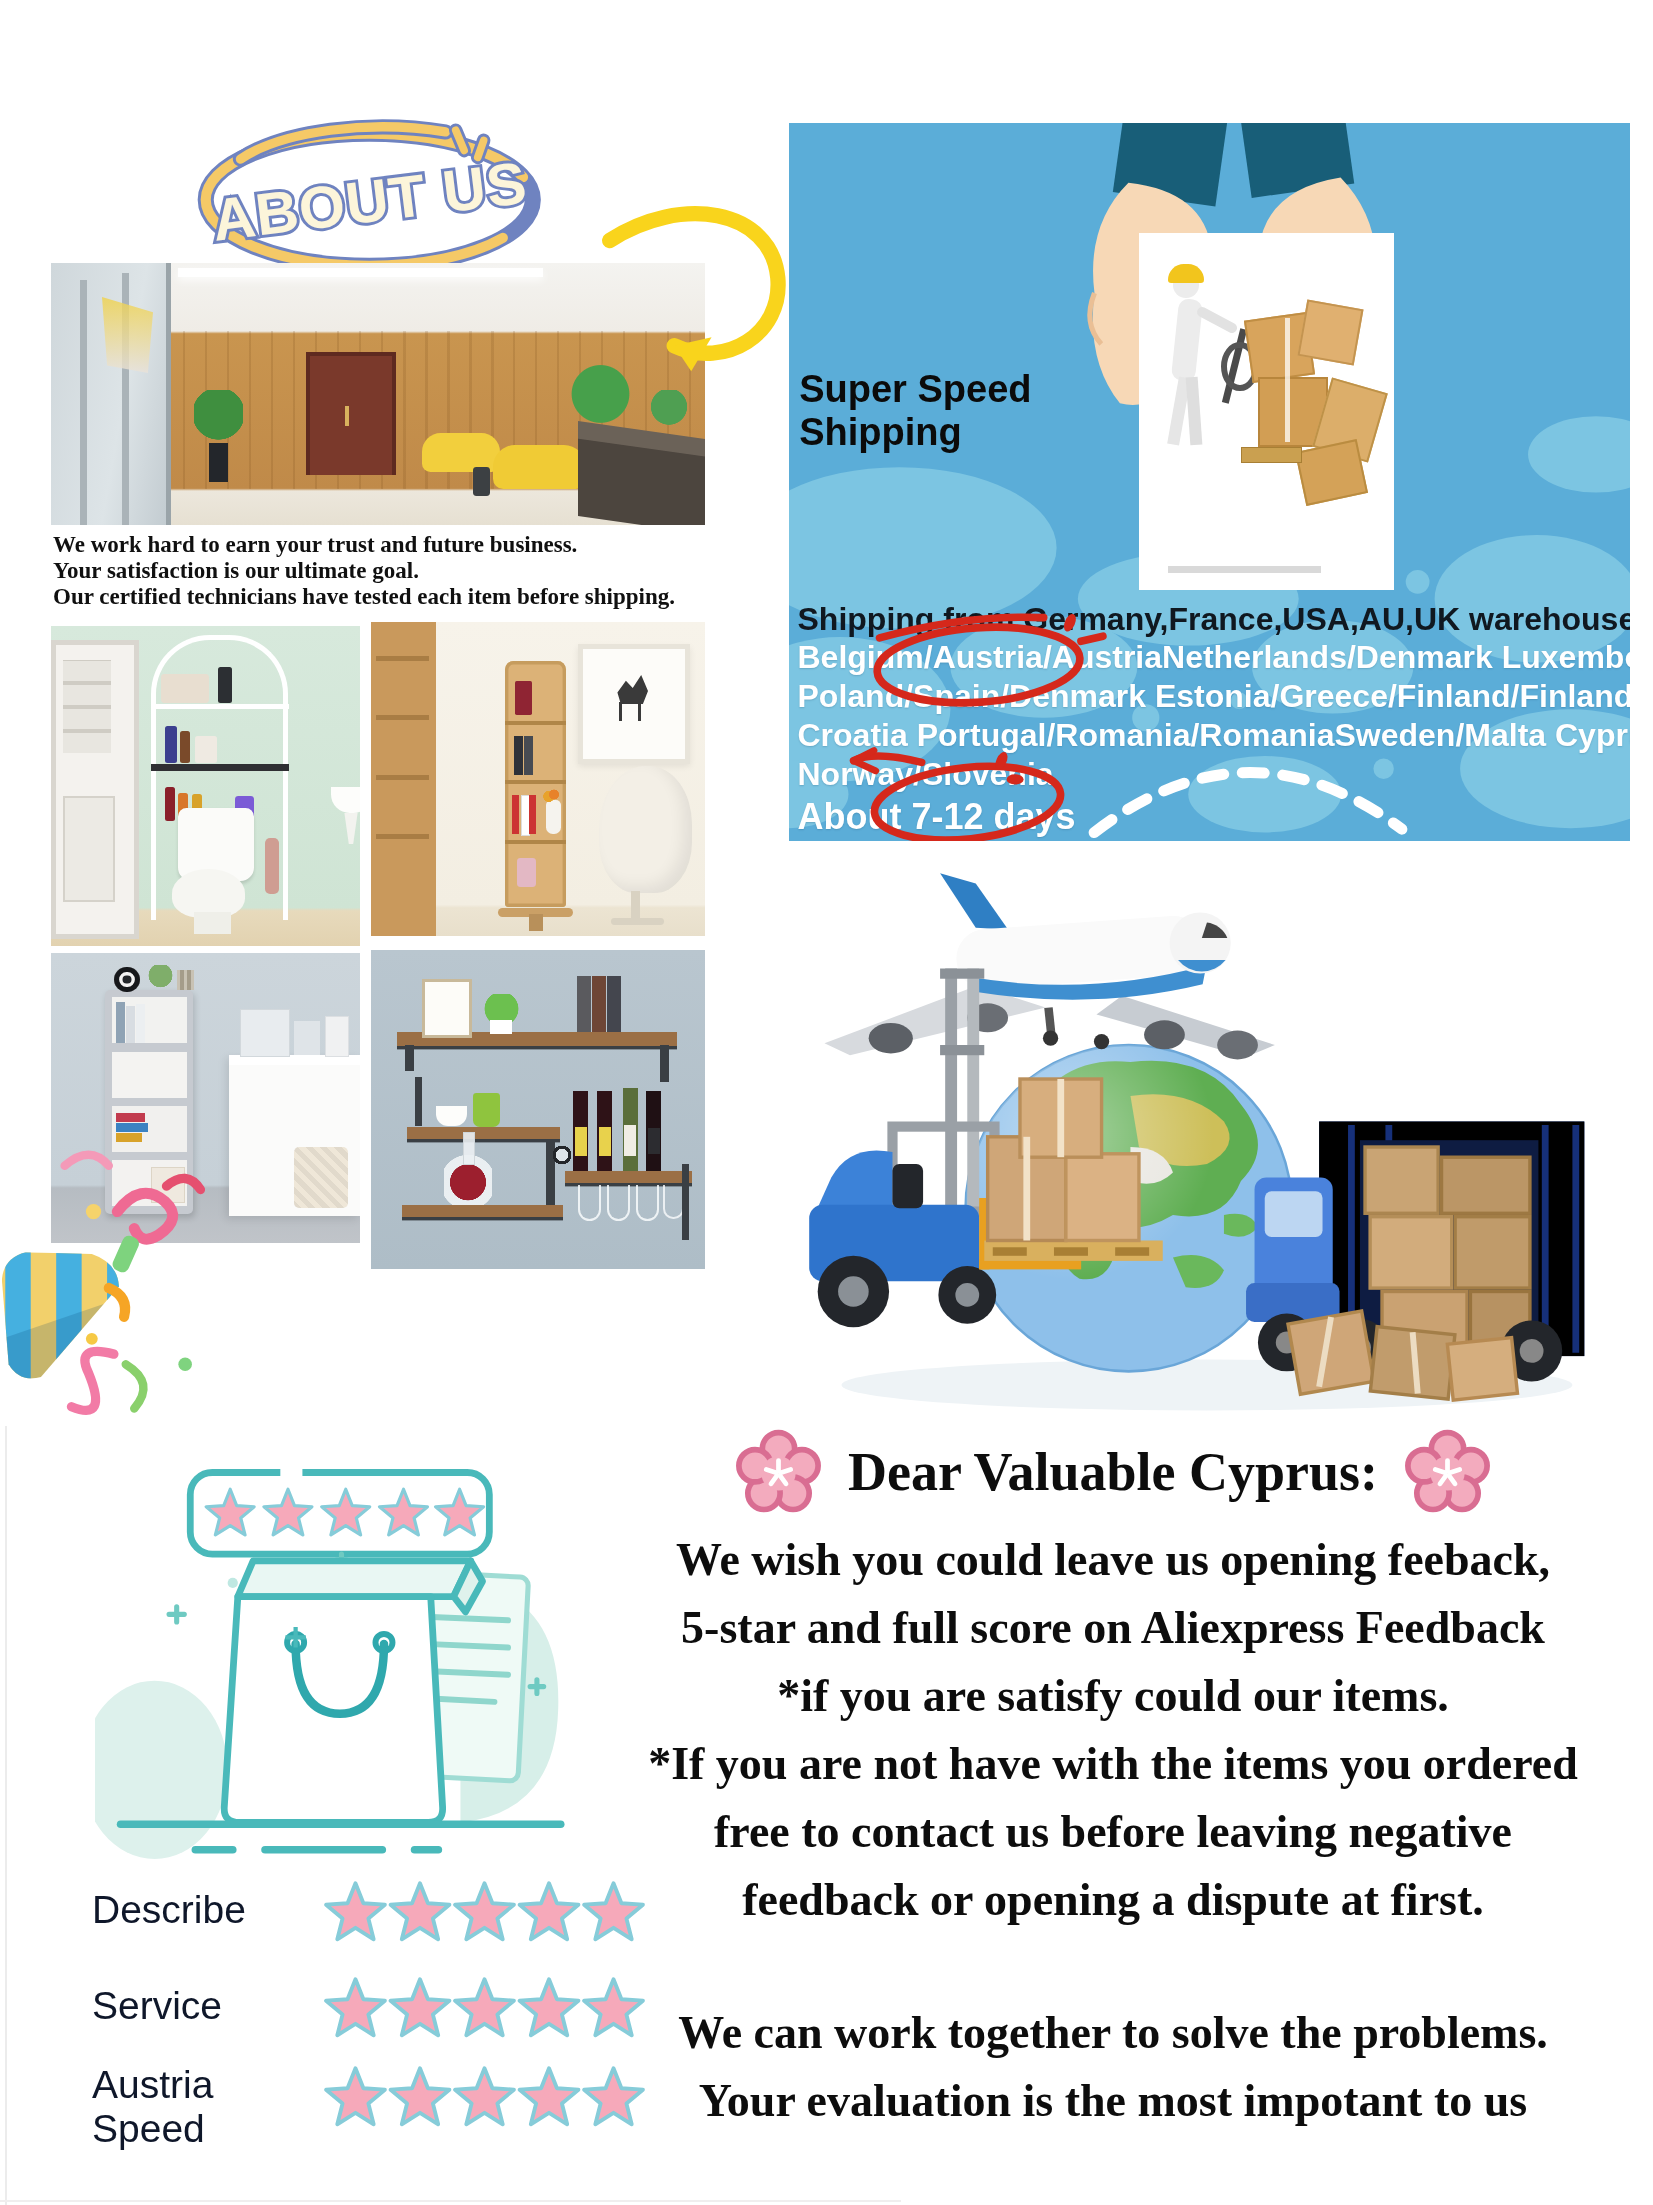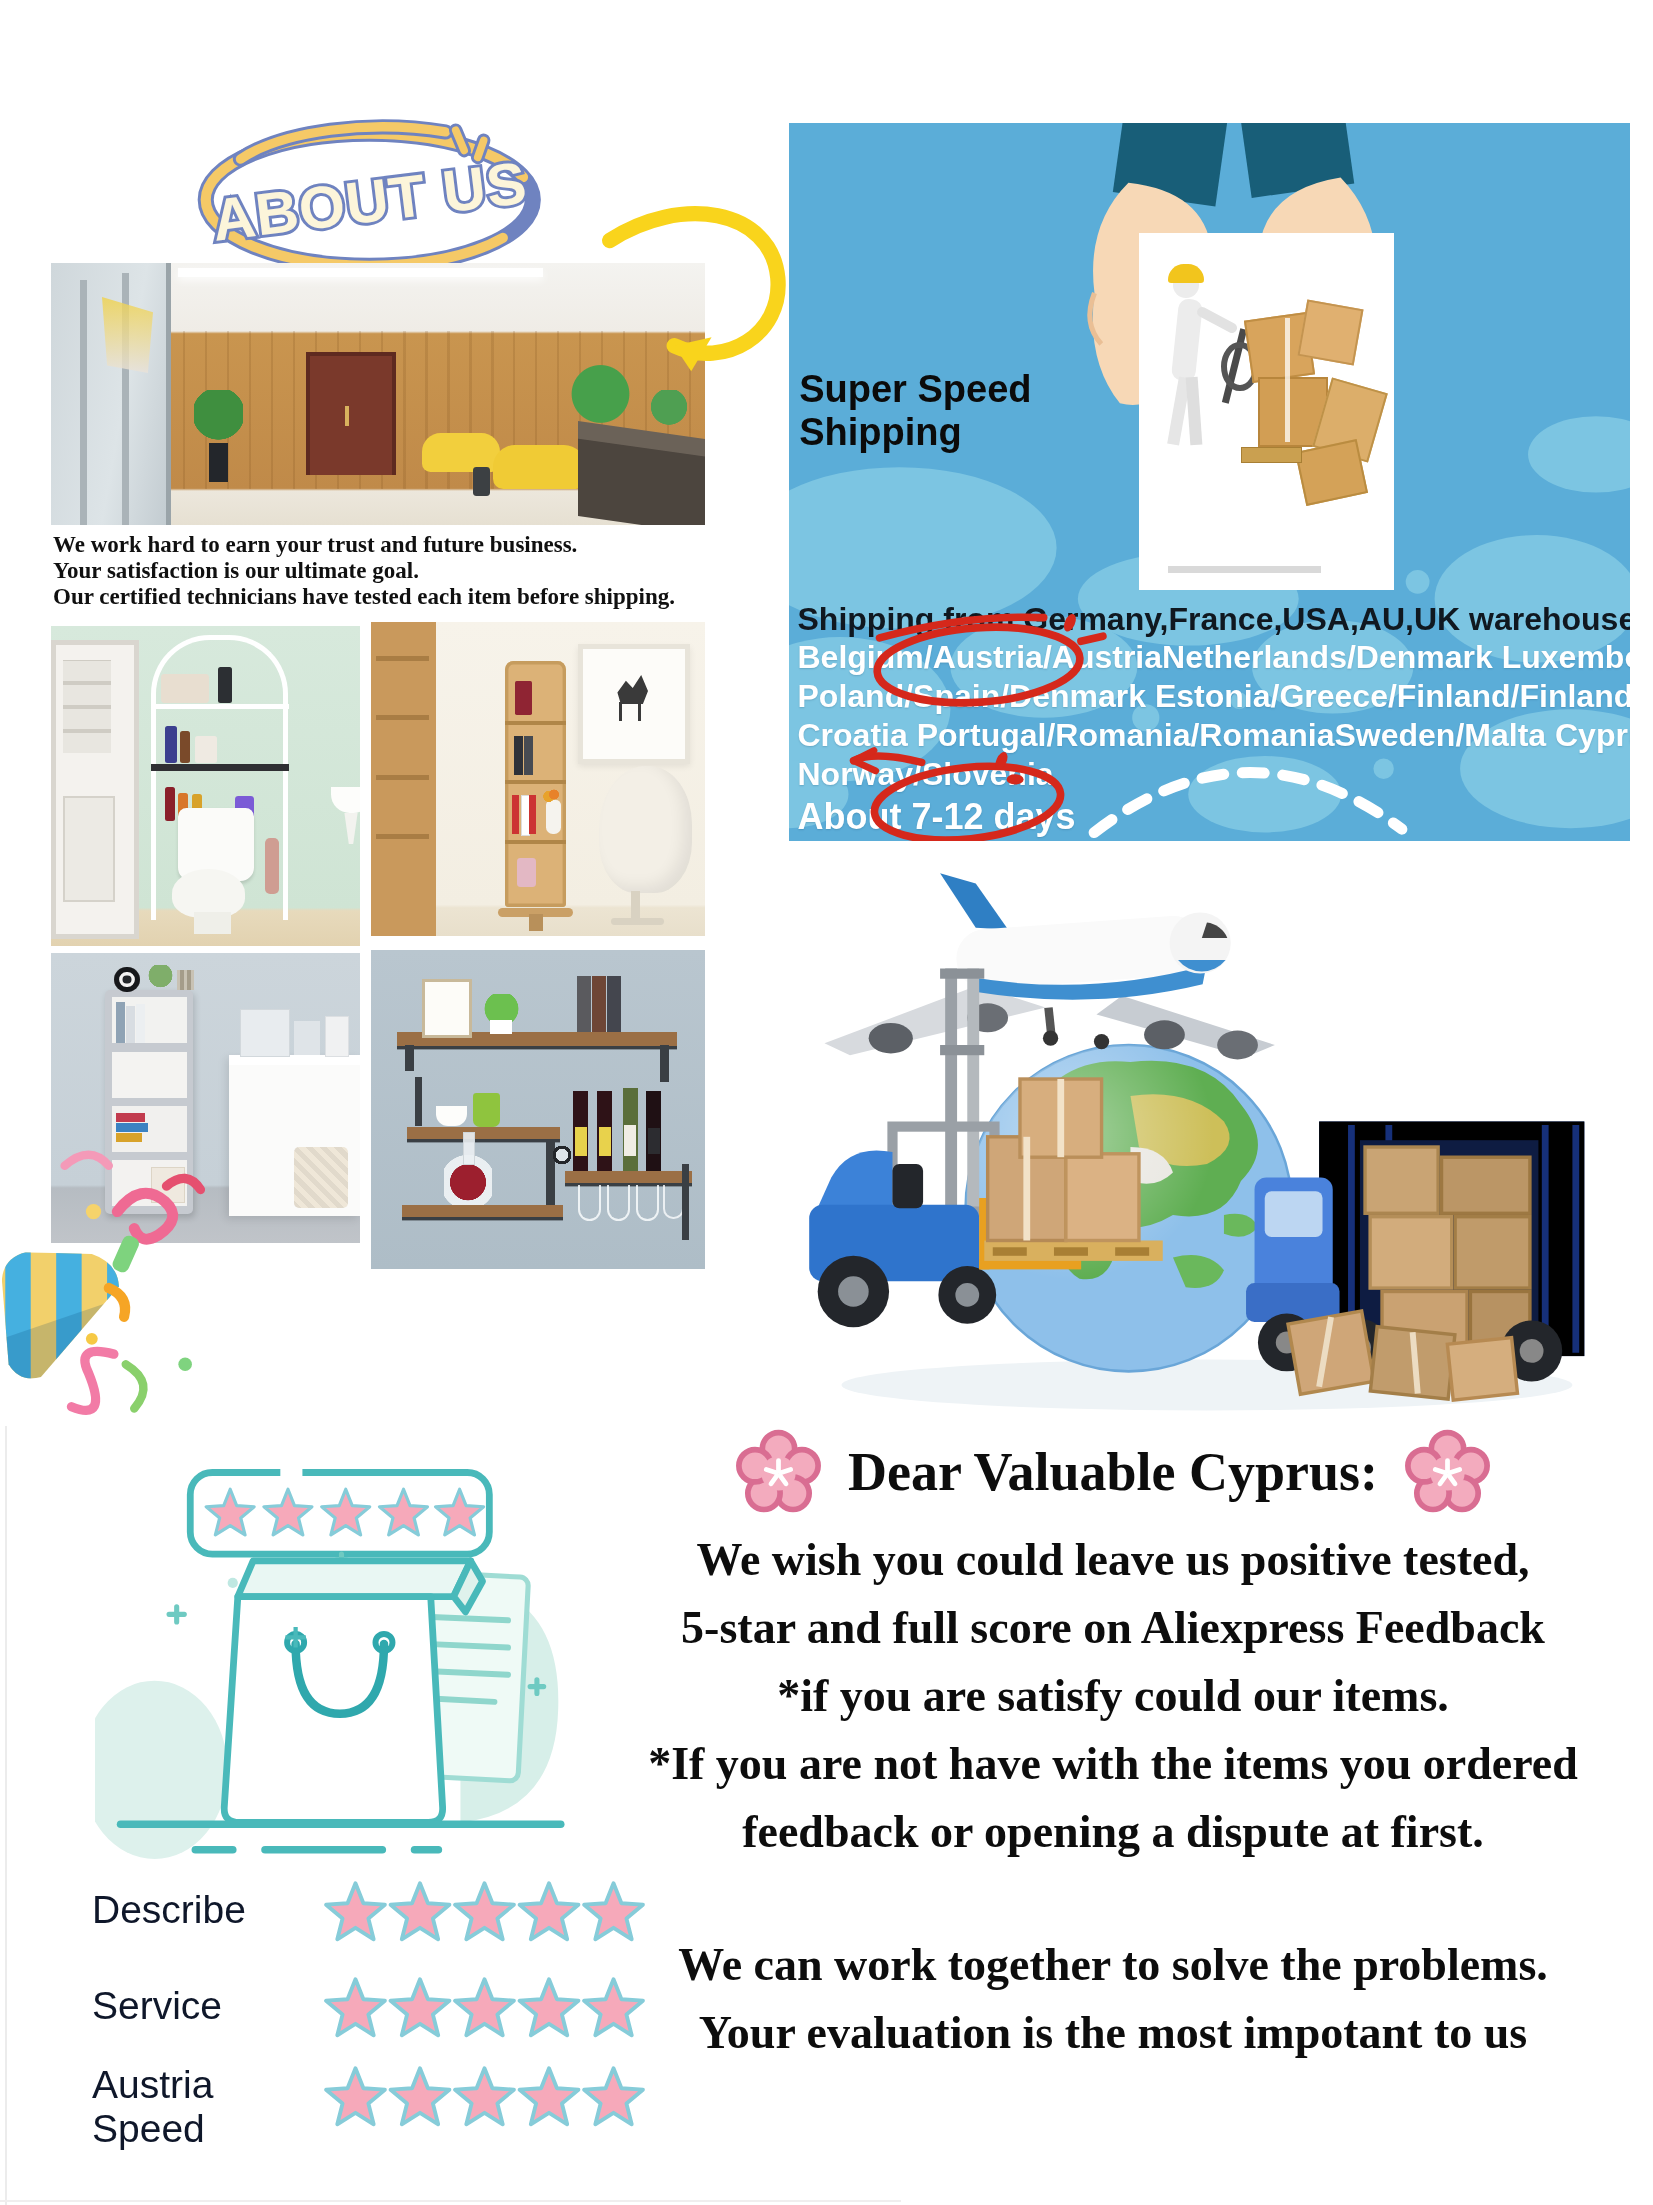--- a/index.html
+++ b/index.html
@@ -546,24 +546,25 @@
   <div id="feedback-block" class="abs">
     <div id="fb-title-row">
       <svg class="flower" viewBox="0 0 100 100">
           <use href="#flower"></use>
         </svg>
       <span id="fb-title">Dear Valuable Cyprus:</span>
       <svg class="flower" viewBox="0 0 100 100">
           <use href="#flower"></use>
         </svg>
     </div>
-    <div class="fb-line">We wish you could leave us positive tested,</div>
+    <div class="fb-line">We wish you could leave us opening feeback,</div>
     <div class="fb-line">5-star and full score on Aliexpress Feedback</div>
     <div class="fb-line">*if you are satisfy could our items.</div>
     <div class="fb-line">*If you are not have with the items you ordered</div>
+    <div class="fb-line">free to contact us before leaving negative</div>
     <div class="fb-line">feedback or opening a dispute at first.</div>
     <div id="fb-closing">
       <div class="fb-line">We can work together to solve the problems.</div>
       <div class="fb-line">Your evaluation is the most impotant to us</div>
     </div>
   </div>
 
 </div>
 
 

